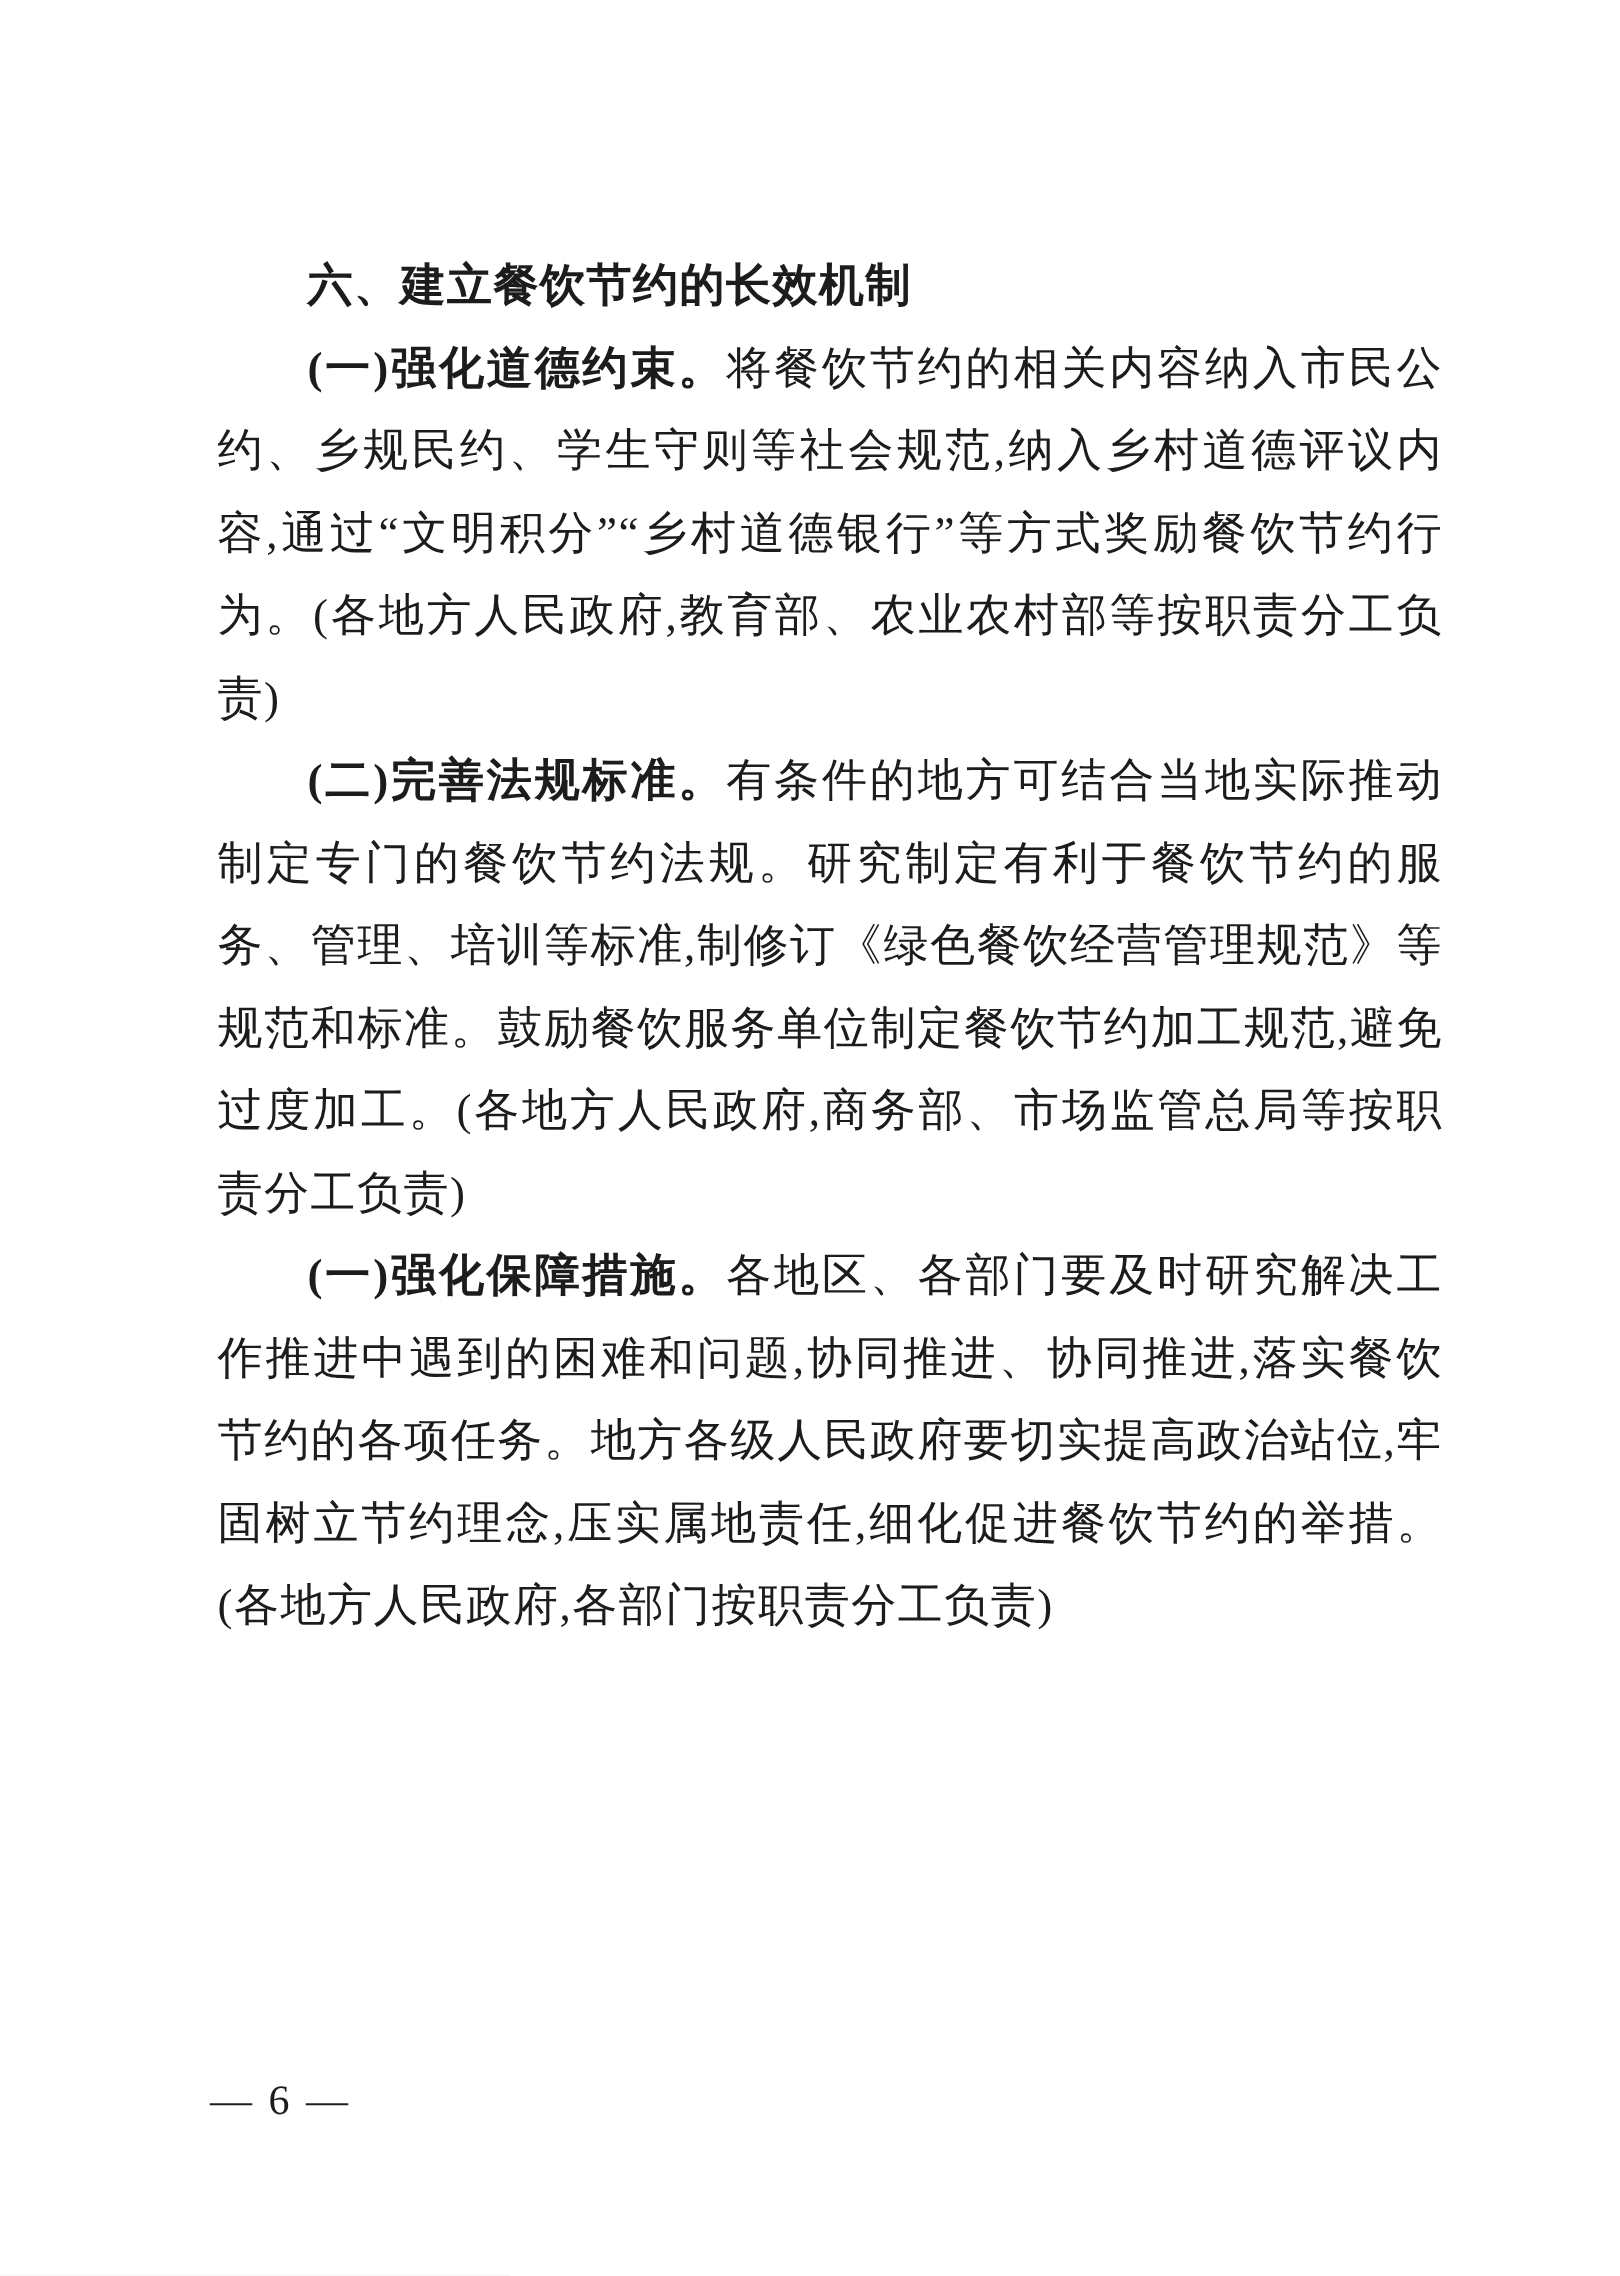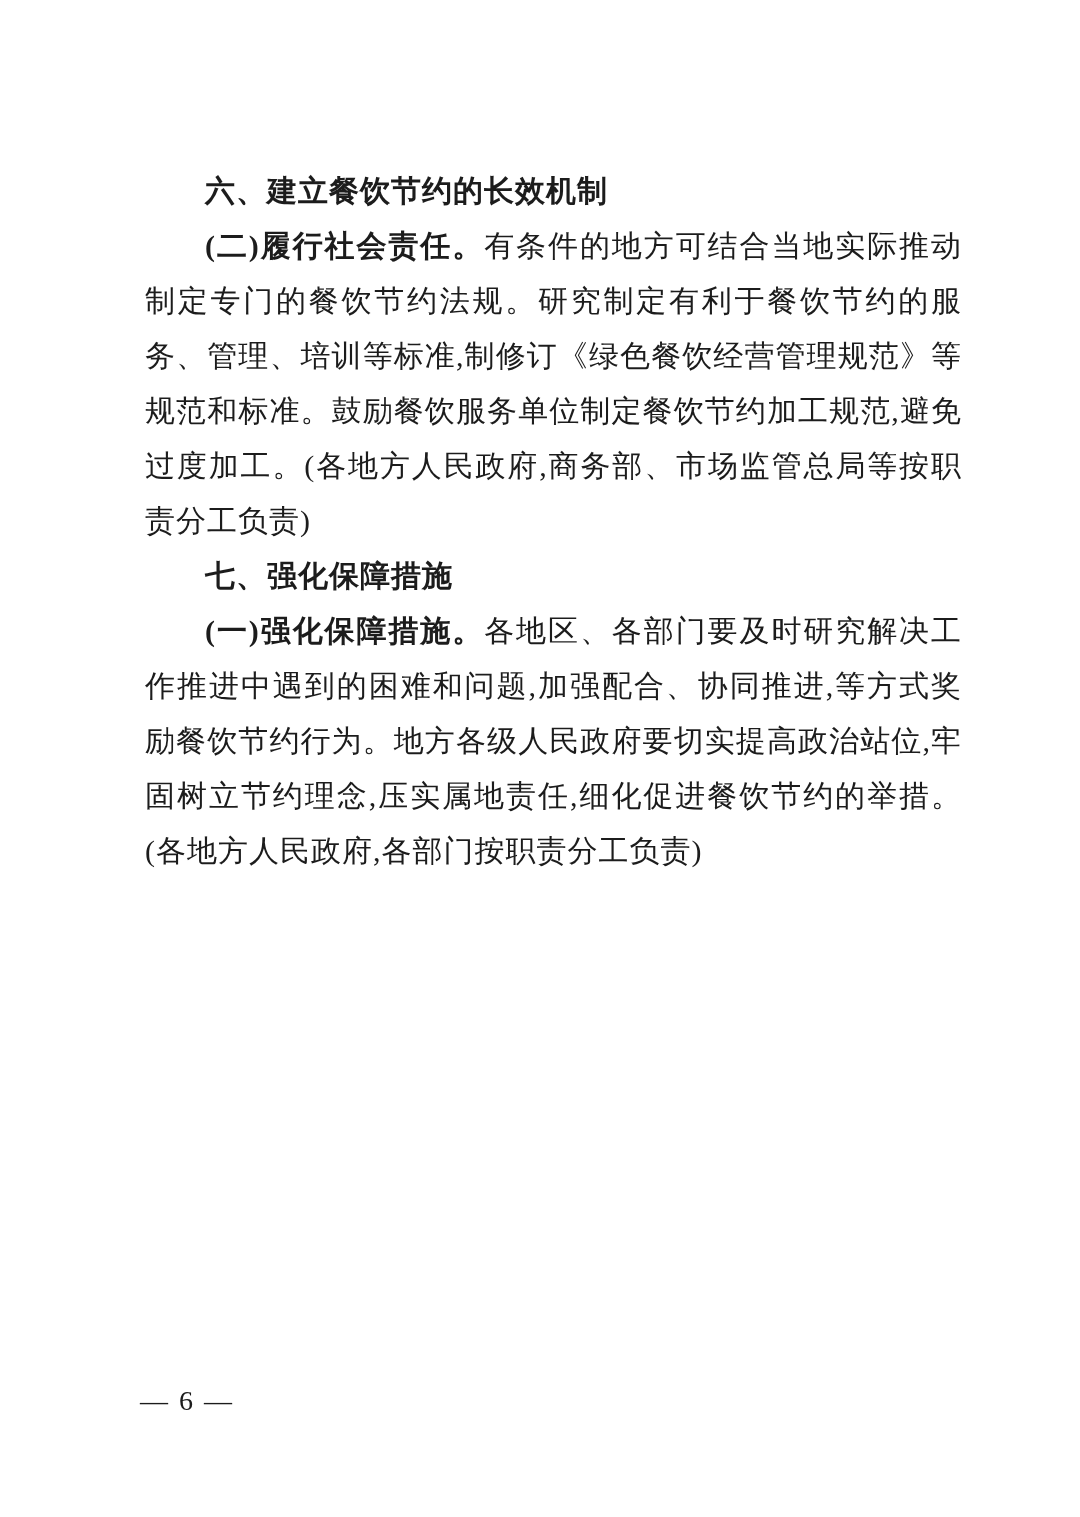--- a/index.html
+++ b/index.html
@@ -45,24 +45,24 @@
   }
 </style>
 </head>
 <body>
 
 <div class="page">
   <div class="doc">
 
     <p class="heading">六、建立餐饮节约的长效机制</p>
 
+    <p><span class="lead">(一)强化道德约束。</span><span>将餐饮节约的相关内容纳入市民公约、乡规民约、学生守则等社会规范,纳入乡村道德评议内容,通过“文明积分”“乡村道德银行”等方式奖励餐饮节约行为。(各地方人民政府,教育部、农业农村部等按职责分工负责)</span></p>
 
-    <p><span class="lead">(二)履行社会责任。</span><span>有条件的地方可结合当地实际推动制定专门的餐饮节约法规。研究制定有利于餐饮节约的服务、管理、培训等标准,制修订《绿色餐饮经营管理规范》等规范和标准。鼓励餐饮服务单位制定餐饮节约加工规范,避免过度加工。(各地方人民政府,商务部、市场监管总局等按职责分工负责)</span></p>
+    <p><span class="lead">(二)完善法规标准。</span><span>有条件的地方可结合当地实际推动制定专门的餐饮节约法规。研究制定有利于餐饮节约的服务、管理、培训等标准,制修订《绿色餐饮经营管理规范》等规范和标准。鼓励餐饮服务单位制定餐饮节约加工规范,避免过度加工。(各地方人民政府,商务部、市场监管总局等按职责分工负责)</span></p>
 
-    <p class="heading">七、强化保障措施</p>
 
-    <p><span class="lead">(一)强化保障措施。</span><span>各地区、各部门要及时研究解决工作推进中遇到的困难和问题,加强配合、协同推进,等方式奖励餐饮节约行为。地方各级人民政府要切实提高政治站位,牢固树立节约理念,压实属地责任,细化促进餐饮节约的举措。(各地方人民政府,各部门按职责分工负责)</span></p>
+    <p><span class="lead">(一)强化保障措施。</span><span>各地区、各部门要及时研究解决工作推进中遇到的困难和问题,协同推进、协同推进,落实餐饮节约的各项任务。地方各级人民政府要切实提高政治站位,牢固树立节约理念,压实属地责任,细化促进餐饮节约的举措。(各地方人民政府,各部门按职责分工负责)</span></p>
 
 
   </div>
 
   <div class="footer">— 6 —</div>
 </div>
 
 </body></html>

